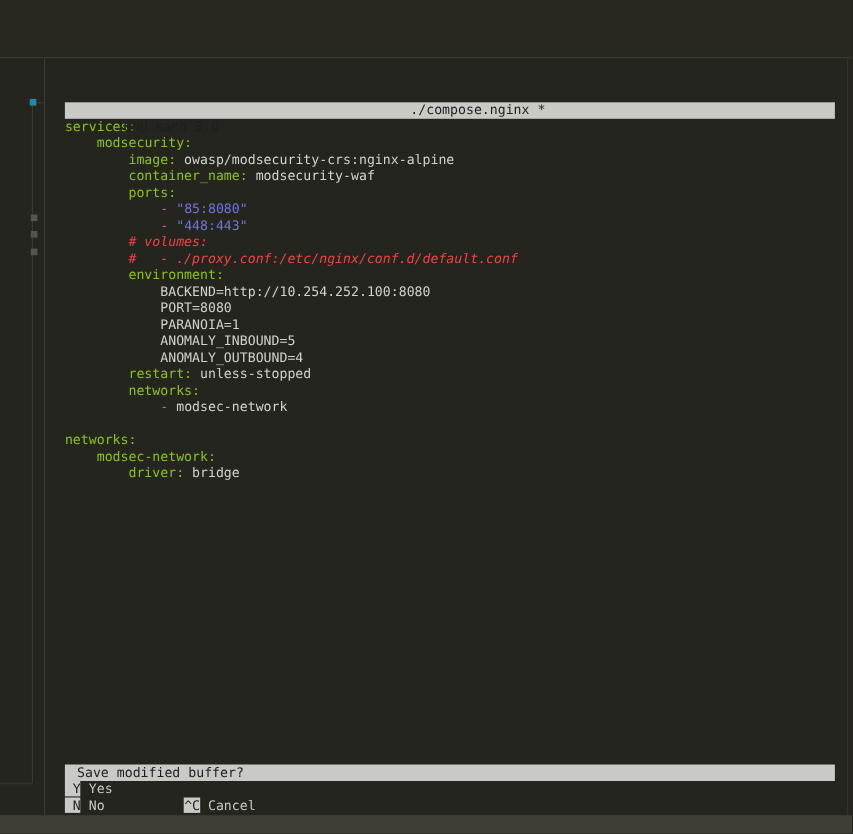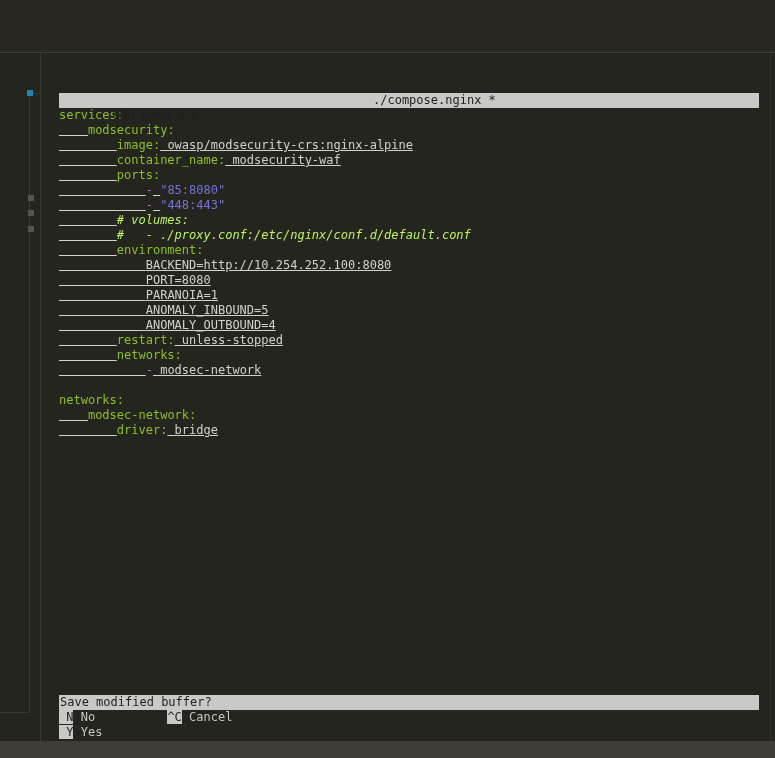--- a/index.html
+++ b/index.html
@@ -36,30 +36,30 @@
     font-size:12px;line-height:15px;color:#d2d2ca;
   }
   .title-bar{
     height:15px;background:#c9c9c5;color:#1e1e1e;
     white-space:pre;position:relative;
   }
   .title-version{padding-left:10px;}
   .title-file{position:absolute;left:314px;top:0;}
   .code{white-space:pre;}
   .ln{height:15px;white-space:pre;}
-  .tok-p{color:#d2d2ca;text-decoration:underline;}
+  .tok-p{color:#d2d2ca;}
   .tok-k{color:#8cc022;}
   .tok-d{color:#c263b8;}
   .tok-s{color:#7274da;}
-  .tok-c{color:#bef264;font-style:italic;}
+  .tok-c{color:#ef4444;font-style:italic;}
 
   .prompt{position:absolute;left:0;top:602px;width:700px;}
   .prompt-bar{
     height:15px;background:#c9c9c5;color:#1e1e1e;
-    white-space:pre;padding-left:1px;box-sizing:border-box;
+    white-space:pre;padding-left:11px;box-sizing:border-box;
   }
   .opt-row{height:15px;white-space:pre;color:#c8c8c0;}
   .inv{background:#c9c9c5;color:#1e1e1e;}
 </style>
 </head>
 <body>
 
 <div class="desktop">
 
   <div class="topbar"></div>
@@ -78,21 +78,21 @@
 
     <div class="title-bar">
       <span class="title-version">GNU nano 3.6</span>
       <span class="title-file">./compose.nginx *</span>
     </div>
 
     <div class="code"><div class="ln"><span class="tok-k">services:</span></div><div class="ln"><span class="tok-p">    </span><span class="tok-k">modsecurity:</span></div><div class="ln"><span class="tok-p">        </span><span class="tok-k">image:</span><span class="tok-p"> owasp/modsecurity-crs:nginx-alpine</span></div><div class="ln"><span class="tok-p">        </span><span class="tok-k">container_name:</span><span class="tok-p"> modsecurity-waf</span></div><div class="ln"><span class="tok-p">        </span><span class="tok-k">ports:</span></div><div class="ln"><span class="tok-p">            </span><span class="tok-d">-</span><span class="tok-p"> </span><span class="tok-s">"85:8080"</span></div><div class="ln"><span class="tok-p">            </span><span class="tok-d">-</span><span class="tok-p"> </span><span class="tok-s">"448:443"</span></div><div class="ln"><span class="tok-p">        </span><span class="tok-c"># volumes:</span></div><div class="ln"><span class="tok-p">        </span><span class="tok-c">#   - ./proxy.conf:/etc/nginx/conf.d/default.conf</span></div><div class="ln"><span class="tok-p">        </span><span class="tok-k">environment:</span></div><div class="ln"><span class="tok-p">            </span><span class="tok-p">BACKEND=http://10.254.252.100:8080</span></div><div class="ln"><span class="tok-p">            </span><span class="tok-p">PORT=8080</span></div><div class="ln"><span class="tok-p">            </span><span class="tok-p">PARANOIA=1</span></div><div class="ln"><span class="tok-p">            </span><span class="tok-p">ANOMALY_INBOUND=5</span></div><div class="ln"><span class="tok-p">            </span><span class="tok-p">ANOMALY_OUTBOUND=4</span></div><div class="ln"><span class="tok-p">        </span><span class="tok-k">restart:</span><span class="tok-p"> unless-stopped</span></div><div class="ln"><span class="tok-p">        </span><span class="tok-k">networks:</span></div><div class="ln"><span class="tok-p">            </span><span class="tok-d">-</span><span class="tok-p"> modsec-network</span></div><div class="ln"></div><div class="ln"><span class="tok-k">networks:</span></div><div class="ln"><span class="tok-p">    </span><span class="tok-k">modsec-network:</span></div><div class="ln"><span class="tok-p">        </span><span class="tok-k">driver:</span><span class="tok-p"> bridge</span></div></div>
 
     <div class="prompt">
       <div class="prompt-bar">Save modified buffer?</div>
+      <div class="opt-row"><span class="inv"> Y</span><span> Yes</span></div>
       <div class="opt-row"><span class="inv"> N</span><span> No</span><span>          </span><span class="inv">^C</span><span> Cancel</span></div>
-      <div class="opt-row"><span class="inv"> Y</span><span> Yes</span></div>
     </div>
 
   </div>
 
   <div class="taskbar"></div>
 
 </div>
 
 </body></html>

